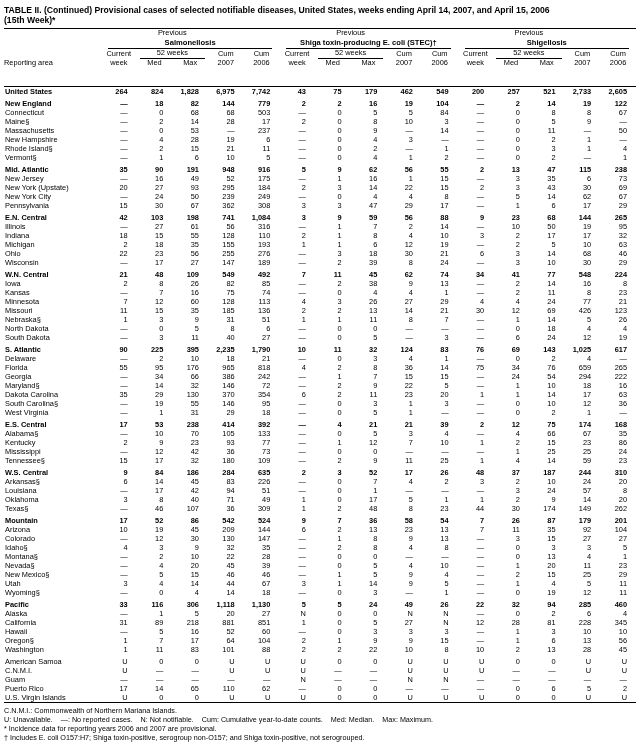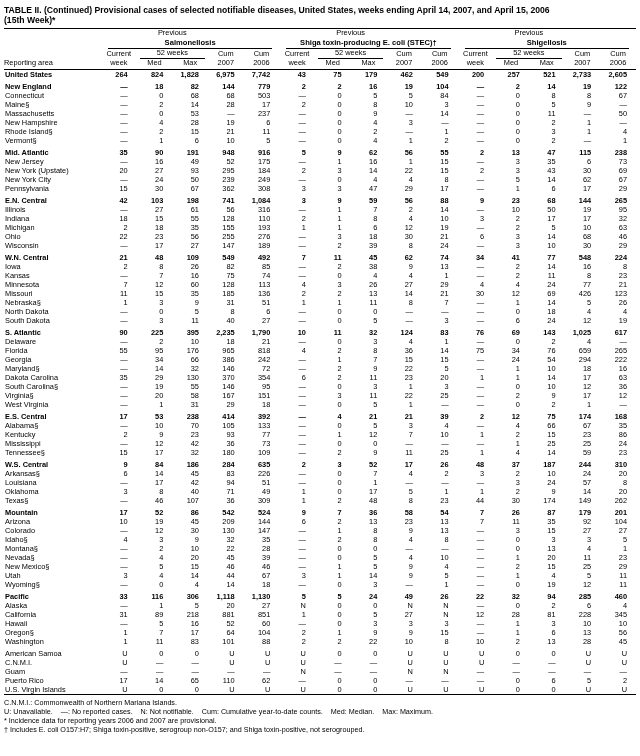--- a/index.html
+++ b/index.html
@@ -11,21 +11,21 @@
   .page { padding:5px 4px 0 4px; }
   .title { font-size:8.6px; font-weight:bold; line-height:10px; margin-bottom:3px; letter-spacing:0; }
   table { border-collapse:collapse; table-layout:fixed; width:632px;
           border-top:1.4px solid #000; border-bottom:1px solid #000; }
   col.c-area { width:97px; }
   th, td { font-size:7.4px; padding:0; vertical-align:bottom; }
   thead th { font-weight:normal; text-align:center; line-height:8.6px; }
   th.gname { font-weight:bold; font-size:7.6px; }
   th.gname span { display:block; border-bottom:1px solid #000; padding:1px 0; margin:0 7px; }
   th.w52 span { display:block; border-bottom:1px solid #000; margin:0 3px; }
-  tr.hlast th { border-bottom:1px solid #000; padding-bottom:2px; }
+  tr.hlast th { border-bottom:1px solid #000; padding-bottom:19px; }
   th.arealabel { text-align:left; }
   tbody td { line-height:9px; text-align:right; padding-right:9px; white-space:nowrap; overflow:hidden; }
   tbody td.area { text-align:left; padding-right:0; padding-left:1px; }
   tbody tr.bold { font-weight:bold; }
   tbody tr.gap td { padding-top:3px; }
   .footnotes { font-size:7.2px; line-height:9px; margin-top:3px; }
   .footnotes div { white-space:nowrap; overflow:hidden; }
 </style>
 </head>
 <body>
@@ -730,38 +730,20 @@
           <td>3</td>
           <td>1</td>
           <td>3</td>
           <td>—</td>
           <td>0</td>
           <td>10</td>
           <td>12</td>
           <td>36</td>
         </tr>
         <tr class="">
-          <td class="area">Virginia§</td>
-          <td>—</td>
-          <td>20</td>
-          <td>58</td>
-          <td>167</td>
-          <td>151</td>
-          <td>—</td>
-          <td>3</td>
-          <td>11</td>
-          <td>22</td>
-          <td>25</td>
-          <td>—</td>
-          <td>2</td>
-          <td>9</td>
-          <td>17</td>
-          <td>12</td>
-        </tr>
-        <tr class="">
           <td class="area">West Virginia</td>
           <td>—</td>
           <td>1</td>
           <td>31</td>
           <td>29</td>
           <td>18</td>
           <td>—</td>
           <td>0</td>
           <td>5</td>
           <td>1</td>

